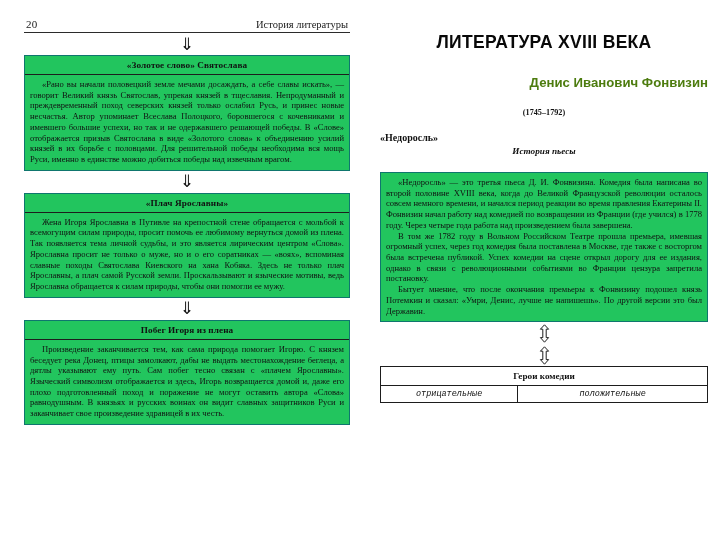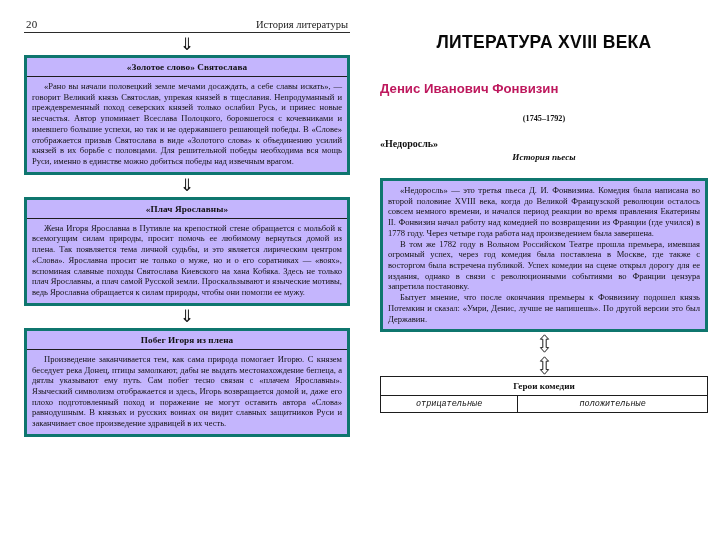--- a/index.html
+++ b/index.html
@@ -47,23 +47,23 @@
     font-family:"DejaVu Sans", sans-serif;
   }
   .arrow-hollow{
     display:inline-block;
     width:11px;height:19px;
     position:relative;
   }
   .arrow-hollow svg{display:block;}
 
   .box{
-    border:3px solid #0f766e;
-    box-sizing:border-box;
-    background:#c4b5fd;
+    border:1px solid #0f766e;
+    box-sizing:border-box;
+    background:#22c55e;
   }
   .box-title{
     text-align:center;
     font-weight:bold;
     font-size:9.2px;
     padding:4px 4px 4px 4px;
     border-bottom:1px solid #1d1d1d;
     letter-spacing:.1px;
   }
   .box-body{
@@ -87,26 +87,26 @@
   .chapter-title{
     text-align:center;
     font-family:"Liberation Sans", sans-serif;
     font-weight:bold;
     font-size:17.5px;
     letter-spacing:.3px;
     margin:14px 0 0 0;
     color:#080808;
   }
   .author-name{
-    text-align:left;
+    text-align:right;
     font-family:"Liberation Sans", sans-serif;
     font-weight:bold;
     font-size:13.2px;
-    margin:28px 0 0 0;
-    color:#be185d;
+    margin:22px 0 0 0;
+    color:#4d7c0f;
   }
   .author-years{
     text-align:center;
     font-size:8.2px;
     font-weight:bold;
     margin:18px 0 0 0;
   }
   .work-title{
     text-align:left;
     font-weight:bold;

